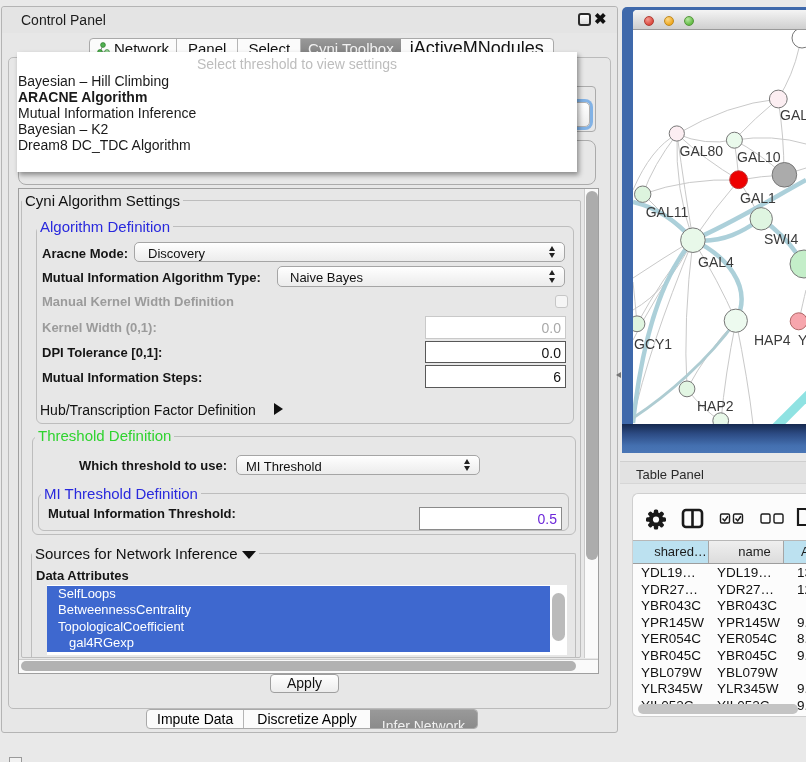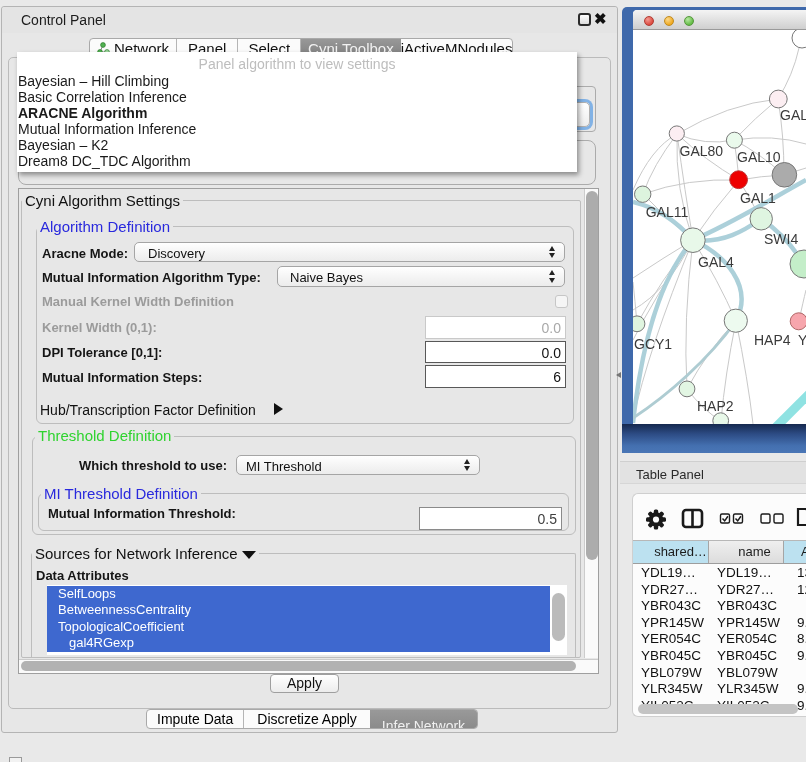--- a/index.html
+++ b/index.html
@@ -75,21 +75,21 @@
 <div class="lbl" style="left:79px;top:458px;">Which threshold to use:</div>
 <div class="combo" style="left:236px;top:455px;width:244px;height:20px;">
     <span style="left:9px;">MI Threshold</span>
     <i></i>
     <b></b>
   </div>
 
 <div class="abs" style="left:38px;top:493px;width:531px;height:38px;border:1px solid #bdbdbd;border-radius:6px;"></div>
 <div class="gtitle" style="left:41px;top:486px;color:#2929dd;">MI Threshold Definition</div>
 <div class="lbl" style="left:48px;top:506px;">Mutual Information Threshold:</div>
-<div class="field" style="left:419px;top:507px;width:143px;height:23px;border:1px solid #8a8a8a;color:#404040;">0.5</div>
+<div class="field" style="left:419px;top:507px;width:143px;height:23px;border:1px solid #8a8a8a;color:#6d28d9;">0.5</div>
 
 <div class="abs" style="left:31px;top:553px;width:545px;height:105px;border:1px solid #bdbdbd;border-radius:2px 2px 0 0;border-bottom:none;"></div>
 <div class="gtitle" style="left:32px;top:546px;color:#111;">Sources for Network Inference <span style="display:inline-block;width:0;height:0;border-top:8px solid #111;border-left:7px solid transparent;border-right:7px solid transparent;vertical-align:middle;"></span></div>
 <div class="lbl" style="left:36px;top:568px;">Data Attributes</div>
 <div class="abs" style="left:47px;top:585px;width:520px;height:70px;background:#fff;overflow:hidden;">
   <div style="position:absolute;left:0;top:1px;background:#3e68cf;color:#fff;font-size:13px;width:503px;">
     <div style="height:16.4px;padding-left:11px;">SelfLoops</div>
     <div style="height:16.4px;padding-left:11px;">BetweennessCentrality</div>
     <div style="height:16.4px;padding-left:11px;">TopologicalCoefficient</div>
     <div style="height:16.4px;padding-left:22px;">gal4RGexp</div>
@@ -106,34 +106,33 @@
       <line x1="3" y1="10" x2="10" y2="10" stroke="#888" stroke-width="1"></line>
       <circle cx="6" cy="3" r="2.4" fill="#51b151" stroke="#2e7d2e" stroke-width=".7"></circle>
       <circle cx="3" cy="10" r="2.4" fill="#51b151" stroke="#2e7d2e" stroke-width=".7"></circle>
       <circle cx="10" cy="10" r="2.4" fill="#9fd89f" stroke="#2e7d2e" stroke-width=".7"></circle>
     </svg>
     <span style="font-size:15px;color:#111;">Network</span>
   </div>
   <div style="display:flex;align-items:center;padding:0 11px;border-right:1px solid #b5b5b5;font-size:15px;color:#111;">Panel</div>
   <div style="display:flex;align-items:center;padding:0 10px;border-right:1px solid #b5b5b5;font-size:15px;color:#111;">Select</div>
   <div style="display:flex;align-items:center;padding:0 7px;background:linear-gradient(#989898,#7f7f7f);font-size:15px;color:#f2f2f2;">Cyni Toolbox</div>
-  <div style="display:flex;align-items:center;padding:0 0;font-size:15px;color:#111;">jActiveMNodules</div>
+  <div style="display:flex;align-items:center;padding:0 9px;font-size:18px;color:#111;">jActiveMNodules</div>
 </div>
 
 <div class="abs" style="left:146px;top:709px;height:20px;display:flex;border:1px solid #a9a9a9;border-radius:4px;background:#fbfbfb;overflow:hidden;">
   <div style="display:flex;align-items:center;padding:0 10px;border-right:1px solid #b5b5b5;font-size:14px;color:#000;">Impute Data</div>
   <div style="display:flex;align-items:center;padding:0 13px;font-size:14px;color:#000;">Discretize Apply</div>
   <div style="display:flex;align-items:center;padding:16px 12px;background:linear-gradient(#999,#808080);font-size:14px;color:#f0f0f0;">Infer Network</div>
 </div>
 
 <div class="abs" style="left:17px;top:52px;width:560px;height:120px;background:#fff;box-shadow:2px 3px 5px rgba(0,0,0,0.4);font-size:14px;color:#1a1a1a;">
-  <div style="height:21px;text-align:center;color:#bdbdbd;padding-top:4px;font-size:14px;">Panel algorithm to view settings</div>
+  <div style="height:21px;text-align:center;color:#bdbdbd;padding-top:4px;font-size:14px;">Select threshold to view settings</div>
   <div style="line-height:16.1px;">
     <div style="padding-left:1px;">Bayesian – Hill Climbing</div>
-    <div style="padding-left:1px;">Basic Correlation Inference</div>
     <div style="padding-left:1px;font-weight:bold;">ARACNE Algorithm</div>
     <div style="padding-left:1px;">Mutual Information Inference</div>
     <div style="padding-left:1px;">Bayesian – K2</div>
     <div style="padding-left:1px;">Dream8 DC_TDC Algorithm</div>
   </div>
 </div>
 
 <div class="abs" style="left:622px;top:7px;width:184px;height:446px;background:#3f69ab;border-radius:5px 0 0 0;">
   <div class="abs" style="left:0;top:417px;width:184px;height:29px;background:linear-gradient(#16294f,#2d4c85 35%,#4470b0 75%,#4a76b6);"></div>
 </div>

